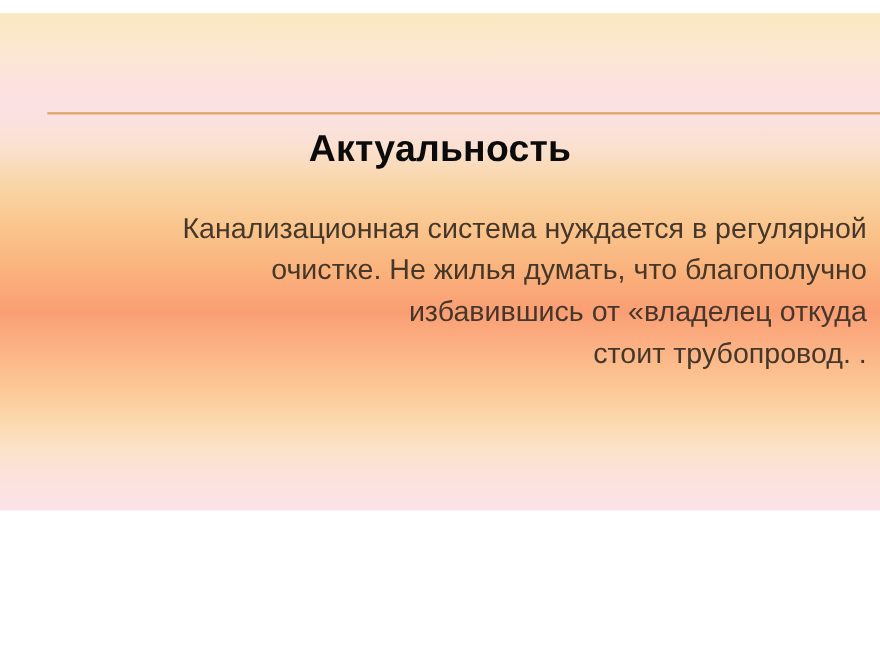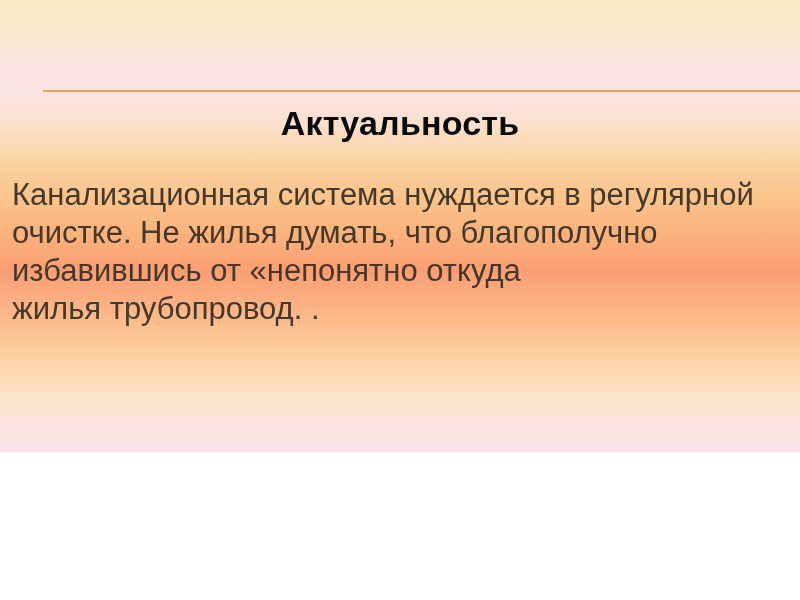--- a/index.html
+++ b/index.html
@@ -30,20 +30,21 @@
       #fab27c 52%,
       #fa9e74 60%,
       #fbb184 67%,
       #fcc794 75%,
       #fcd9ae 82%,
       #fbe2cb 88%,
       #fce2de 94%,
       #fbe2e8 100%
     );
     overflow: hidden;
+    margin-top: 12px;
   }
 
   .title-rule {
     position: absolute;
     left: 43px;
     right: 0;
     top: 90px;
     height: 2px;
     background-color: #e0a263;
   }
@@ -59,22 +60,22 @@
     color: #0b0b0b;
     letter-spacing: 0.2px;
     line-height: 1.15;
   }
 
   .slide-body {
     position: absolute;
     left: 12px;
     right: 12px;
     top: 176px;
-    text-align: left;
-    font-size: 31px;
+    text-align: right;
+    font-size: 26px;
     color: #453729;
     line-height: 38px;
     font-weight: normal;
   }
 
   .body-line {
     display: block;
     white-space: pre;
   }
 </style>
@@ -83,17 +84,17 @@
 
 <div class="slide">
 
   <div class="title-rule"></div>
 
   <div class="slide-title">Актуальность</div>
 
   <div class="slide-body">
     <span class="body-line">Канализационная система нуждается в регулярной</span>
     <span class="body-line">очистке. Не жилья думать, что благополучно</span>
-    <span class="body-line">избавившись от «непонятно откуда</span>
-    <span class="body-line">жилья трубопровод. .</span>
+    <span class="body-line">избавившись от «владелец откуда</span>
+    <span class="body-line">стоит трубопровод. .</span>
   </div>
 
 </div>
 
 </body></html>

